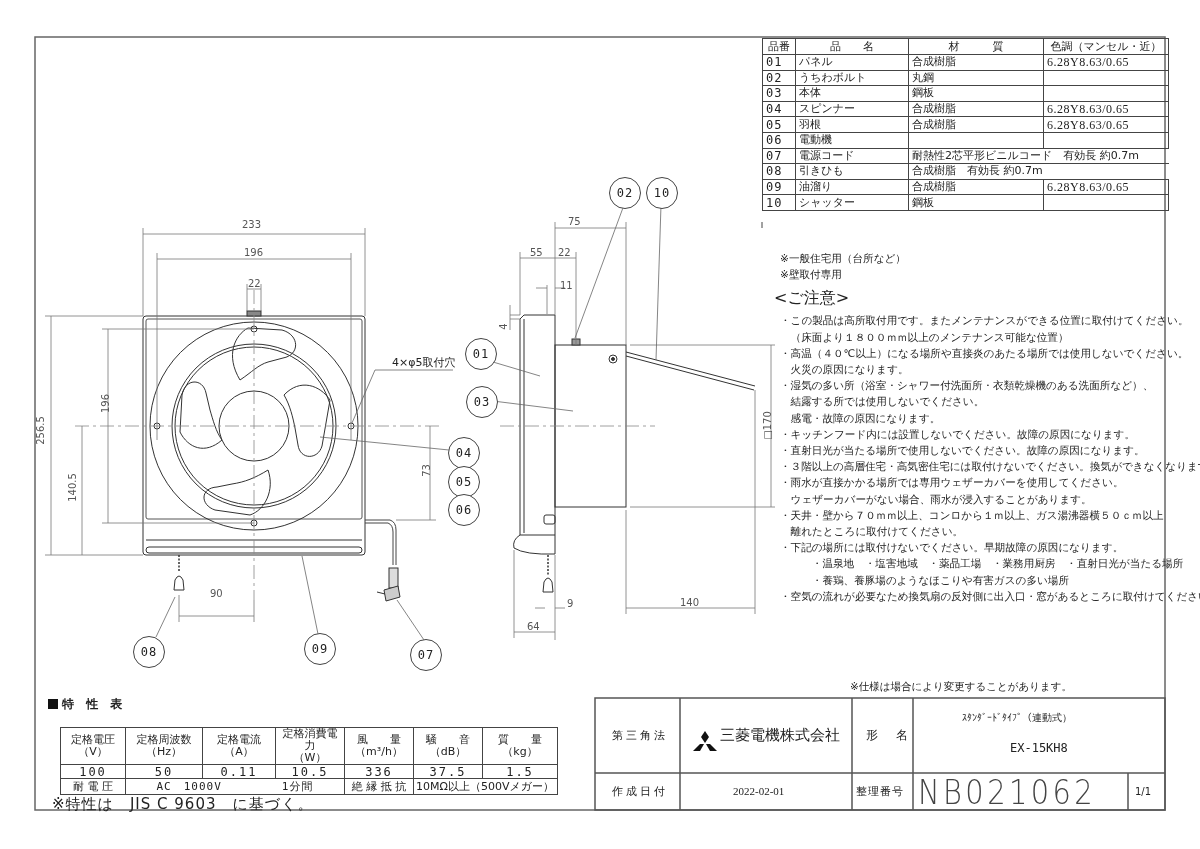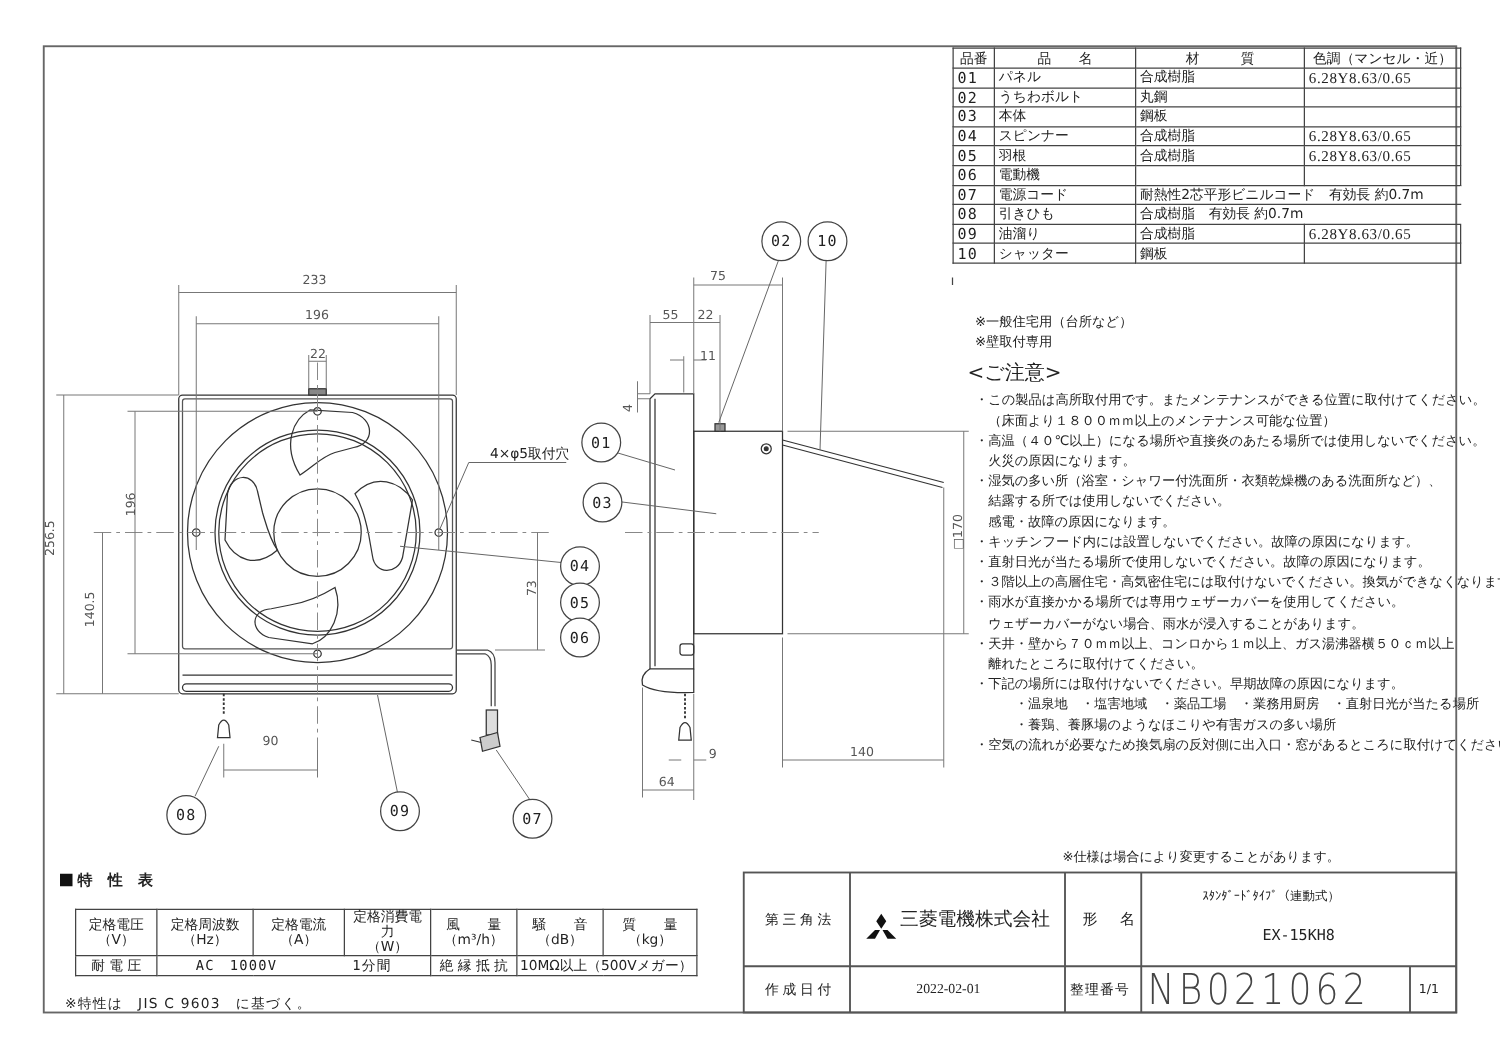--- a/index.html
+++ b/index.html
@@ -12,21 +12,21 @@
   .parts td.col{font-family:Liberation Serif, serif;font-size:12px;letter-spacing:0.5px;}
   .parts th{border:1px solid #444;font-weight:normal;font-size:11px;height:14px;padding:0 3px;}
   .notes{position:absolute;left:780px;top:250px;font-size:10.6px;line-height:16.2px;}
   .notes .h{font-size:16px;line-height:24px;margin:4px 0 2px -6px;}
   .notes div{white-space:nowrap;}
   .spec-title{position:absolute;left:48px;top:696px;font-size:12px;letter-spacing:4px;font-weight:bold;}
   .spec-title .sq{display:inline-block;width:10px;height:10px;background:#111;margin-right:4px;vertical-align:-1px;}
   .spec{position:absolute;left:60px;top:711px;border-collapse:collapse;font-size:11px;margin-top:16px;}
   .spec td{border:1px solid #444;text-align:center;padding:0 2px;line-height:12px;}
   .spec td.mono{font-family:"DejaVu Sans Mono",monospace;font-size:12px;letter-spacing:2px;}
-  .spec-note{position:absolute;left:52px;top:795px;font-size:11px;letter-spacing:1px;}
+  .spec-note{position:absolute;left:52px;top:795px;font-size:15px;letter-spacing:1px;}
   .callout{position:absolute;width:30px;height:30px;border:1px solid #444;border-radius:50%;font-family:"DejaVu Sans Mono",monospace;font-size:12px;text-align:center;line-height:30px;background:#fff;letter-spacing:1px;}
   .dim{position:absolute;font-size:10px;color:#555;font-family:"DejaVu Sans",sans-serif;}
   .vert{transform:rotate(-90deg);transform-origin:center;}
 </style>
 </head>
 <body>
 
 <svg class="drawing" width="1200" height="849">
 
   <rect x="35" y="37" width="1130" height="773" fill="none" stroke="#666" stroke-width="1.5"></rect>
@@ -319,20 +319,29 @@
         </td>
     <td style="width:64px">
           <div>騒　　音</div>
           <div>（dB）</div>
         </td>
     <td style="width:70px">
           <div>質　　量</div>
           <div>（kg）</div>
         </td>
   </tr>
+  <tr style="height:14px">
+    <td class="mono">100</td>
+    <td class="mono">50</td>
+    <td class="mono">0.11</td>
+    <td class="mono">10.5</td>
+    <td class="mono">336</td>
+    <td class="mono">37.5</td>
+    <td class="mono">1.5</td>
+  </tr>
   <tr style="height:16px">
     <td>耐 電 圧</td>
     <td colspan="3" style="text-align:center;font-family:'DejaVu Sans Mono',monospace;letter-spacing:1px">AC　1000V　　　　　1分間</td>
     <td>絶 縁 抵 抗</td>
     <td colspan="2" style="text-align:left">10MΩ以上（500Vメガー）</td>
   </tr>
 </tbody>
   </table>
 <span class="spec-note">※特性は　JIS C 9603　に基づく。</span>
 

